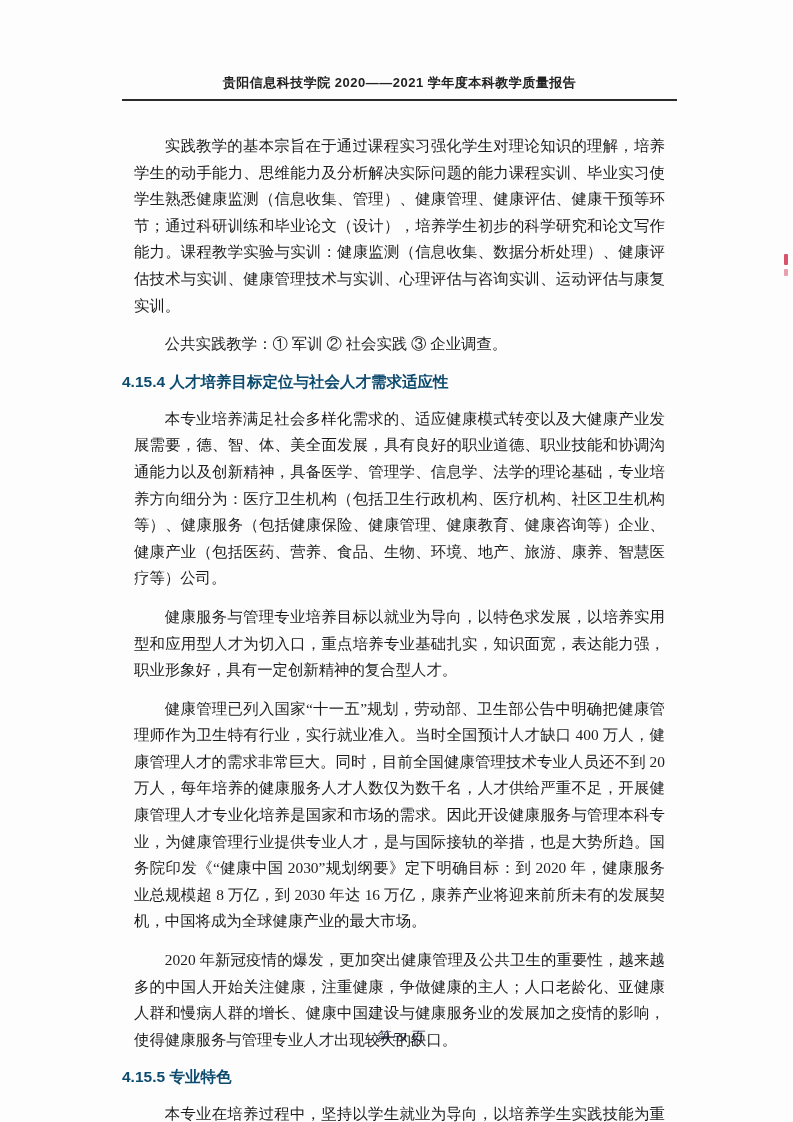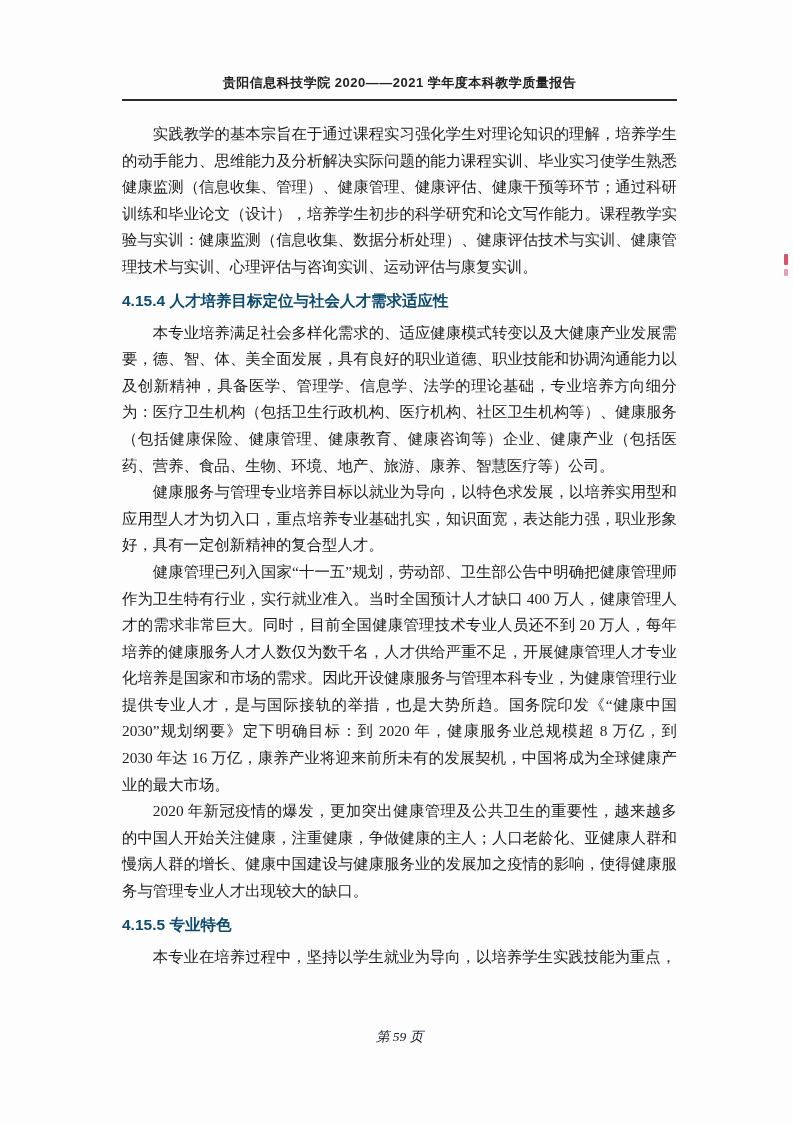--- a/index.html
+++ b/index.html
@@ -43,21 +43,21 @@
     top: 121px;
     left: 122px;
     width: 555px;
     font-size: 15.4px;
     line-height: 26.6px;
     text-align: justify;
     text-justify: inter-ideograph;
     color: #1c1c1c;
   }
   .content p {
-    margin: 0;
+    margin: 12px;
     text-indent: 2em;
   }
   .section-heading {
     margin: 8px 0 7px 0;
     font-family: "Liberation Sans", sans-serif;
     font-weight: bold;
     font-size: 15.5px;
     line-height: 24px;
     text-align: left;
     text-indent: 0;
@@ -87,20 +87,21 @@
 
 <div class="page">
 
   <div class="doc-header">
     <div class="doc-title">贵阳信息科技学院 2020——2021 学年度本科教学质量报告</div>
     <div class="header-rule" style="background: rgb(43, 43, 43);"></div>
   </div>
 
   <div class="content">
     <p>实践教学的基本宗旨在于通过课程实习强化学生对理论知识的理解，培养学生的动手能力、思维能力及分析解决实际问题的能力课程实训、毕业实习使学生熟悉健康监测（信息收集、管理）、健康管理、健康评估、健康干预等环节；通过科研训练和毕业论文（设计），培养学生初步的科学研究和论文写作能力。课程教学实验与实训：健康监测（信息收集、数据分析处理）、健康评估技术与实训、健康管理技术与实训、心理评估与咨询实训、运动评估与康复实训。</p>
+    <p>公共实践教学：① 军训 ② 社会实践 ③ 企业调查。</p>
 
     <div class="section-heading">4.15.4 人才培养目标定位与社会人才需求适应性</div>
 
     <p>本专业培养满足社会多样化需求的、适应健康模式转变以及大健康产业发展需要，德、智、体、美全面发展，具有良好的职业道德、职业技能和协调沟通能力以及创新精神，具备医学、管理学、信息学、法学的理论基础，专业培养方向细分为：医疗卫生机构（包括卫生行政机构、医疗机构、社区卫生机构等）、健康服务（包括健康保险、健康管理、健康教育、健康咨询等）企业、健康产业（包括医药、营养、食品、生物、环境、地产、旅游、康养、智慧医疗等）公司。</p>
     <p>健康服务与管理专业培养目标以就业为导向，以特色求发展，以培养实用型和应用型人才为切入口，重点培养专业基础扎实，知识面宽，表达能力强，职业形象好，具有一定创新精神的复合型人才。</p>
     <p>健康管理已列入国家“十一五”规划，劳动部、卫生部公告中明确把健康管理师作为卫生特有行业，实行就业准入。当时全国预计人才缺口 400 万人，健康管理人才的需求非常巨大。同时，目前全国健康管理技术专业人员还不到 20 万人，每年培养的健康服务人才人数仅为数千名，人才供给严重不足，开展健康管理人才专业化培养是国家和市场的需求。因此开设健康服务与管理本科专业，为健康管理行业提供专业人才，是与国际接轨的举措，也是大势所趋。国务院印发《“健康中国 2030”规划纲要》定下明确目标：到 2020 年，健康服务业总规模超 8 万亿，到 2030 年达 16 万亿，康养产业将迎来前所未有的发展契机，中国将成为全球健康产业的最大市场。</p>
     <p>2020 年新冠疫情的爆发，更加突出健康管理及公共卫生的重要性，越来越多的中国人开始关注健康，注重健康，争做健康的主人；人口老龄化、亚健康人群和慢病人群的增长、健康中国建设与健康服务业的发展加之疫情的影响，使得健康服务与管理专业人才出现较大的缺口。</p>
 
     <div class="section-heading">4.15.5 专业特色</div>
 

